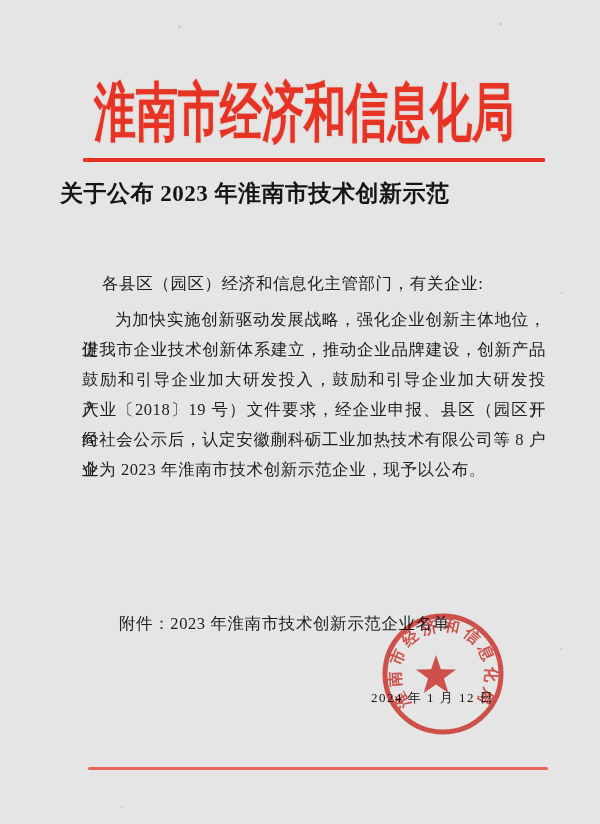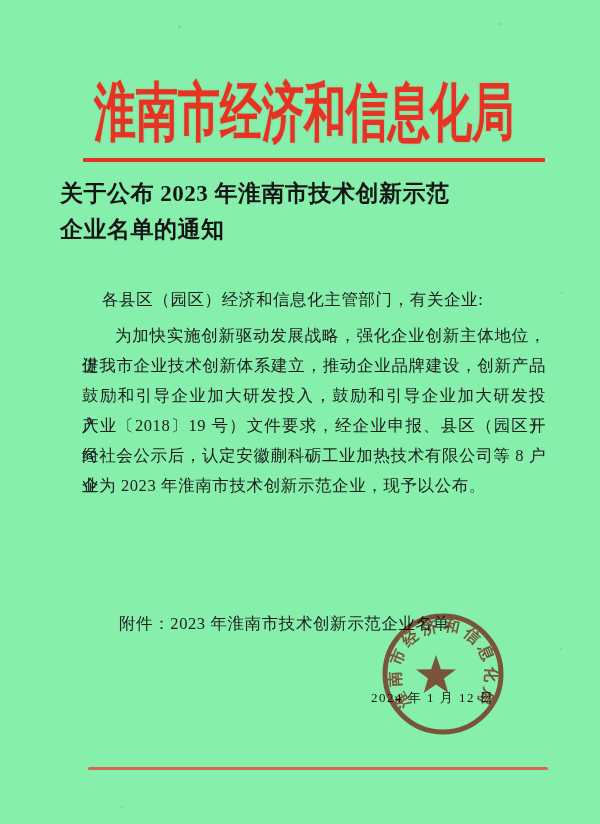--- a/index.html
+++ b/index.html
@@ -2,21 +2,21 @@
 <html><head>
 <meta charset="utf-8">
 <style>
   html,body{margin:0;padding:0;}
   body{
     width:600px;height:824px;
     background:#ffffff;
     font-family:"Liberation Serif", serif;
     position:relative;overflow:hidden;
   }
-  .page{position:absolute;inset:0;background:#86efac;}
+  .page{position:absolute;inset:0;background:#e5e5e5;}
 
   
   .agency{
     position:absolute;top:70px;left:0;width:600px;
     text-align:center;
     font-size:42px;font-weight:bold;color:#e73324;
     letter-spacing:0px;white-space:nowrap;
     transform:scaleY(1.52);transform-origin:50% 0;
     text-shadow:0 0 1px rgba(231,51,36,.55);
     padding-left:8px;box-sizing:border-box;
@@ -37,21 +37,21 @@
     font-size:23px;font-weight:bold;line-height:36px;
     letter-spacing:.5px;
   }
 
   
   .body-block{
     position:absolute;top:269px;left:82px;width:464px;
     color:#1e1e1e;font-size:16.5px;line-height:30px;
     letter-spacing:.6px;
   }
-  .salutation{padding-left:20px;margin-top:16px;}
+  .salutation{padding-left:20px;}
   .pline{height:30px;text-align:justify;text-align-last:justify;}
   .pline.first{margin-top:6px;text-indent:33px;}
   .pline.last{text-align:center;text-align-last:left;}
 
   .attachment{
     position:absolute;top:609px;left:82px;width:464px;
     color:#1e1e1e;font-size:16.5px;line-height:30px;
     letter-spacing:.6px;padding-left:37px;box-sizing:border-box;
   }
 
@@ -80,21 +80,20 @@
 <body>
 
 <div class="page">
 
   <div class="agency">淮南市经济和信息化局</div>
 
   <div class="rule-top"></div>
 
   <div class="doc-title">
     <div>关于公布 2023 年淮南市技术创新示范</div>
-    <div>企业名单的通知</div>
   </div>
 
   <div class="body-block">
     <div class="salutation">各县区（园区）经济和信息化主管部门，有关企业:</div>
     <div class="pline first">为加快实施创新驱动发展战略，强化企业创新主体地位，促</div>
     <div class="pline">进我市企业技术创新体系建立，推动企业品牌建设，创新产品</div>
     <div class="pline">鼓励和引导企业加大研发投入，鼓励和引导企业加大研发投入，开</div>
     <div class="pline">产业〔2018〕19 号）文件要求，经企业申报、县区（园区）经</div>
     <div class="pline">向社会公示后，认定安徽蒯科砺工业加热技术有限公司等 8 户企</div>
     <div class="pline last">业为 2023 年淮南市技术创新示范企业，现予以公布。</div>

